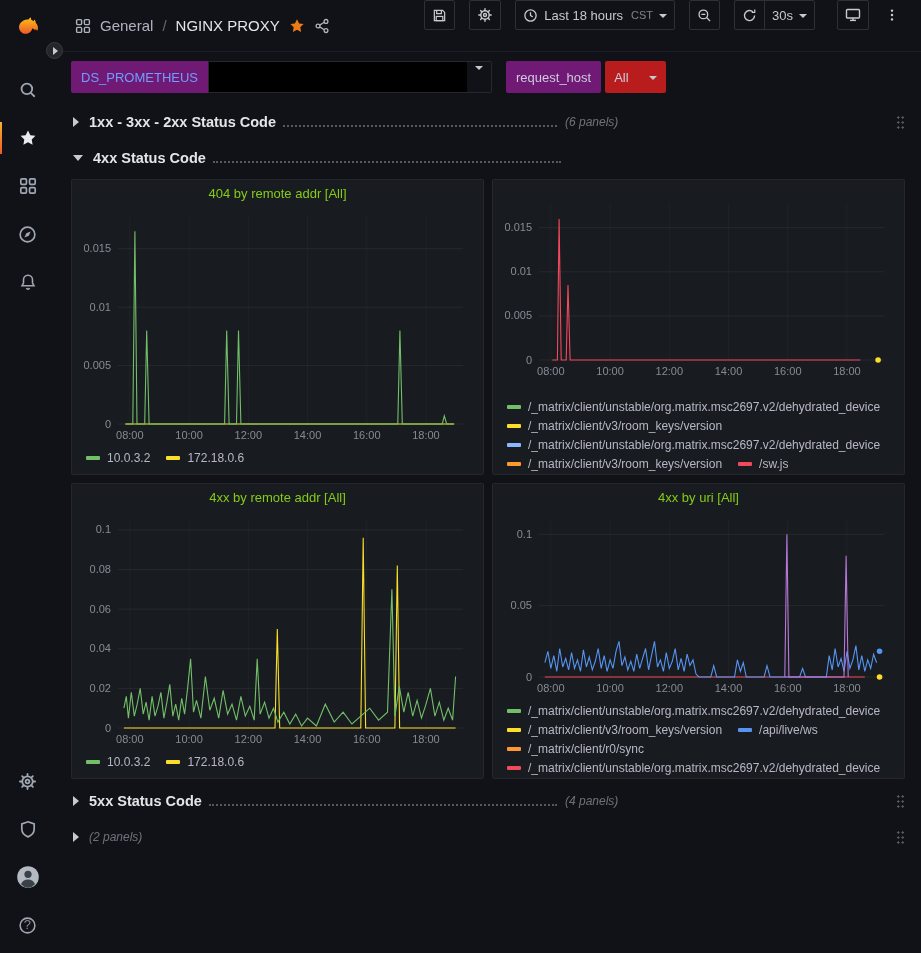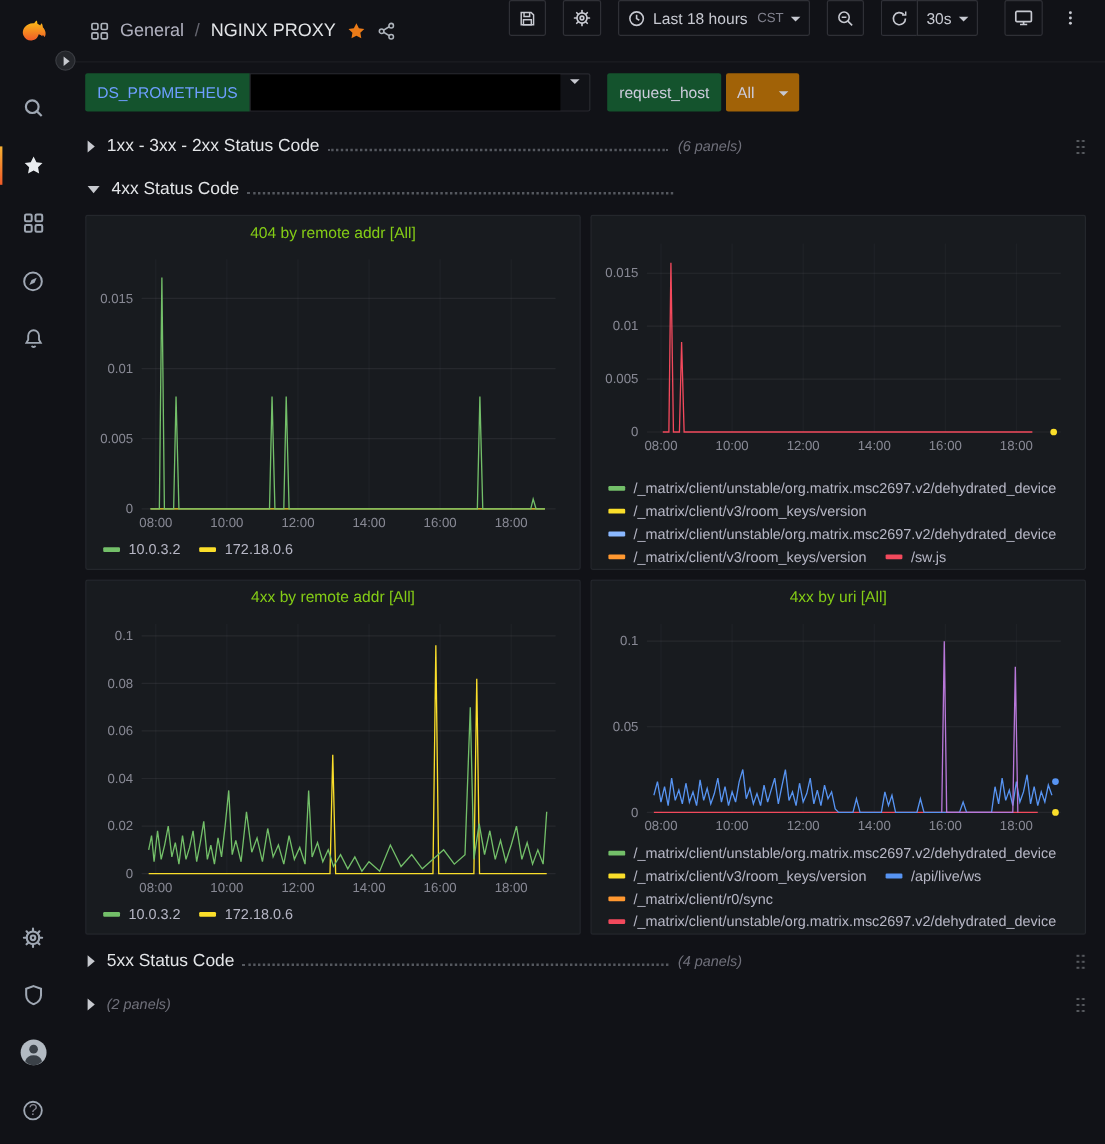--- a/index.html
+++ b/index.html
@@ -44,36 +44,36 @@
   .btn-group .tb:first-child{border-right:none;border-radius:2px 0 0 2px}
   .btn-group .tb:last-child{border-radius:0 2px 2px 0}
   .caret{width:0;height:0;border-left:4px solid transparent;border-right:4px solid transparent;
     border-top:4px solid #c7c9d1;margin-top:1px}
   .tz{font-size:11px;color:rgba(204,204,220,0.6);margin-left:2px}
   .gap8{width:8px}.gap16{width:14px}.gap24{width:22px}
 
   
   .submenu{margin-left:55px;display:flex;align-items:center;gap:14px;padding:9px 16px 5px}
   .var{display:flex;align-items:stretch}
-  .var-label{height:32px;display:flex;align-items:center;padding:0 10px;background:#14532d;
+  .var-label{height:32px;display:flex;align-items:center;padding:0 10px;background:#701a75;
     border-radius:2px 0 0 2px;font-size:13px;cursor:pointer}
   .var-label.blue{color:#6e9fff}
   .var-value{height:32px;display:flex;align-items:center;background:#111217;
     border:1px solid rgba(204,204,220,0.12);border-radius:0 2px 2px 0;cursor:pointer}
   .var-value .redacted{width:258px;align-self:stretch;background:#000}
   .var-value .vcaret{padding:0 8px}
-  .var-value.small{padding:0 9px;gap:20px;border-radius:2px;background:#a16207;border:none}
+  .var-value.small{padding:0 9px;gap:20px;border-radius:2px;background:#b91c1c;border:none}
 
   
   .content{margin-left:55px;padding:2px 16px 0}
   .row-head{height:29px;display:flex;align-items:center;gap:8px;cursor:pointer;margin-top:7px}
   .chev{width:0;height:0;border-left:6px solid #c7c9cf;border-top:5px solid transparent;border-bottom:5px solid transparent;margin:0 2px}
   .chev.open{border-left:5px solid transparent;border-right:5px solid transparent;border-top:6px solid #c7c9cf;border-bottom:none}
   .row-title-wrap{display:flex;align-items:baseline;width:468px}
-  .row-title{font-size:14.5px;font-weight:normal;color:#e3e5e8;white-space:nowrap}
+  .row-title{font-size:14.5px;font-weight:bold;color:#e3e5e8;white-space:nowrap}
   .row-dots{flex:1;border-bottom:2px dotted #55585f;margin:0 0 3px 7px;min-width:20px}
   .row-count{font-style:italic;color:rgba(204,204,220,0.5);font-size:12px}
   .drag-dots{margin-left:auto;width:9px;height:15px;cursor:grab;
     background-image:radial-gradient(circle,#585b60 1.1px,transparent 1.3px);
     background-size:4.5px 5px;background-position:0 1px}
 
   
   .grid{display:grid;grid-template-columns:1fr 1fr;gap:8px;margin:7px 0 4px}
   .panel{background:#181b1f;border:1px solid rgba(204,204,220,0.07);border-radius:2px;
     height:296px;display:flex;flex-direction:column;overflow:hidden}

